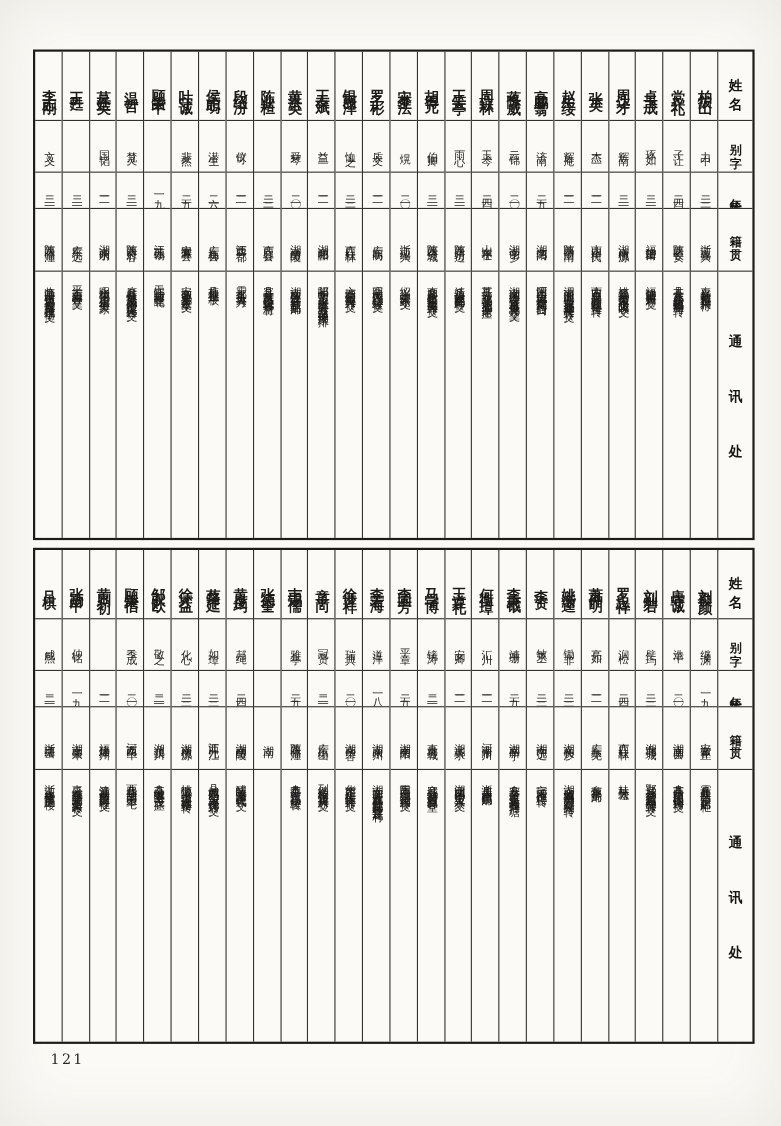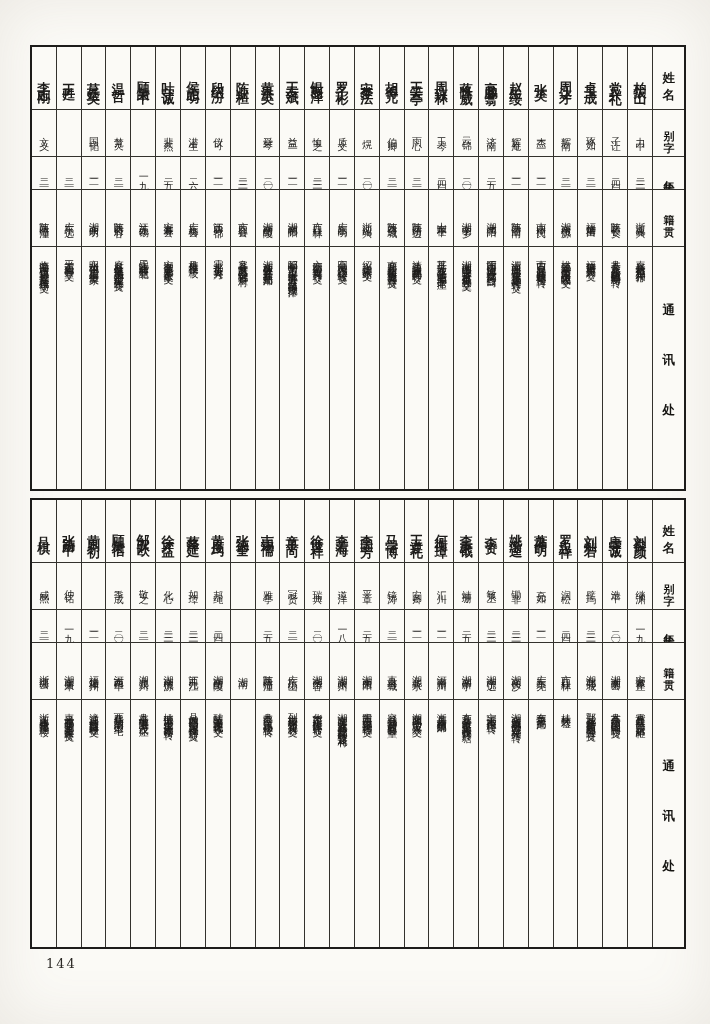--- a/index.html
+++ b/index.html
@@ -427,14 +427,14 @@
         <div class="cell c-address">嘉禾城东联芳第李若棠家转交</div>
       </div>
       <div class="col">
         <div class="cell c-name">吕棋</div>
         <div class="cell c-courtesy">咸熙</div>
         <div class="cell c-age">二二</div>
         <div class="cell c-origin">浙江缙云</div>
         <div class="cell c-address">浙江永康壶镇吕品玉楼</div>
       </div>
     </div>
-  <div class="page-number">144</div>
+  <div class="page-number">121</div>
 </div>
 
 </body></html>

